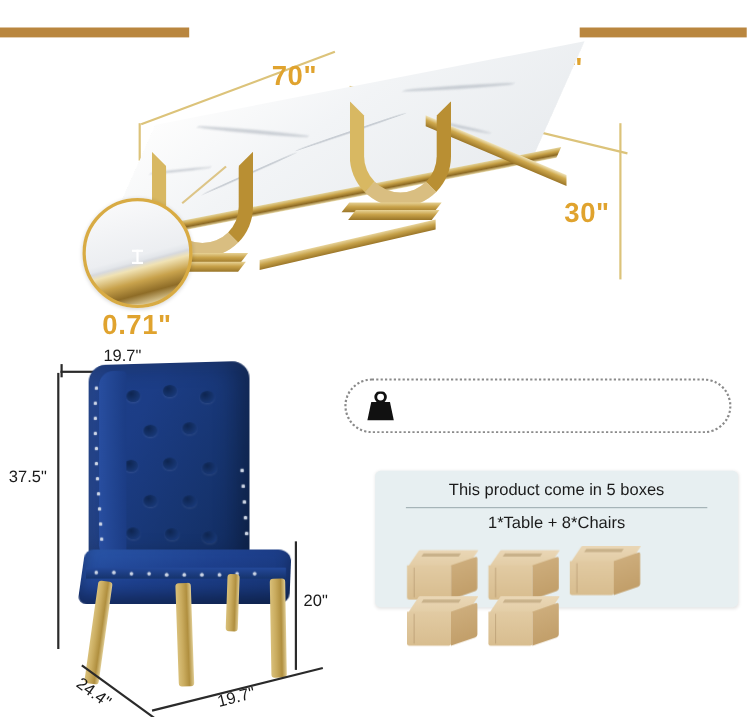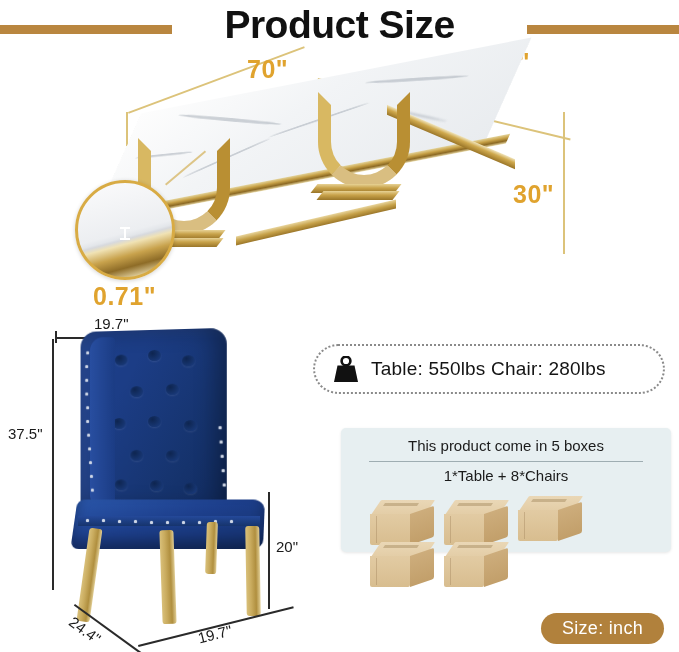--- a/index.html
+++ b/index.html
@@ -387,21 +387,20 @@
     letter-spacing: 0.3px;
   }
 </style>
 </head>
 <body>
 
 <div id="page">
 
   <div class="rule left"></div>
   <div class="rule right"></div>
-  <div class="title-text">Product Size</div>
 
   <div>
 
     <div class="gline" style="left:128px; top:112px; width:188px; height:1.5px; transform:rotate(-20.5deg);"></div>
     <div class="gline" style="left:318px; top:78px; width:135px; height:1.5px; transform:rotate(13.5deg);"></div>
     <div class="gline" style="left:452px; top:110px; width:122px; height:1.5px; transform:rotate(13.5deg);"></div>
     <div class="gline" style="left:126px; top:112px; width:1.5px; height:34px;"></div>
     <div class="gline" style="left:563px; top:112px; width:1.5px; height:142px;"></div>
 
     <div class="dim-gold" style="left:247px; top:55px;">70"</div>
@@ -515,21 +514,20 @@
     <div class="dim-black" style="left:276px; top:538px;">20"</div>
   </div>
 
   <div class="weight-pill">
     <div class="weight-icon">
       <svg width="30" height="27" viewBox="0 0 30 27" aria-hidden="true">
         <circle cx="15" cy="5" r="4.4" fill="none" stroke="#111111" stroke-width="2.6"></circle>
         <path d="M6.5 9.5 H23.5 L27 26 H3 Z" fill="#111111"></path>
       </svg>
     </div>
-    <div class="weight-label">Table: 550lbs  Chair: 280lbs</div>
   </div>
 
   <div class="boxes-panel">
     <div class="panel-title">This product come in 5 boxes</div>
     <div class="panel-divider"></div>
     <div class="panel-sub">1*Table + 8*Chairs</div>
 
     <div class="box" style="left:29px;  top:72px;">
       <div class="b-top"></div>
         <div class="b-tape"></div>
@@ -560,15 +558,14 @@
     </div>
     <div class="box" style="left:103px; top:114px;">
       <div class="b-top"></div>
         <div class="b-tape"></div>
         <div class="b-front"></div>
         <div class="b-side"></div>
         <div class="b-seam"></div>
     </div>
   </div>
 
-  <div class="size-badge">Size: inch</div>
 
 </div>
 
 </body></html>

